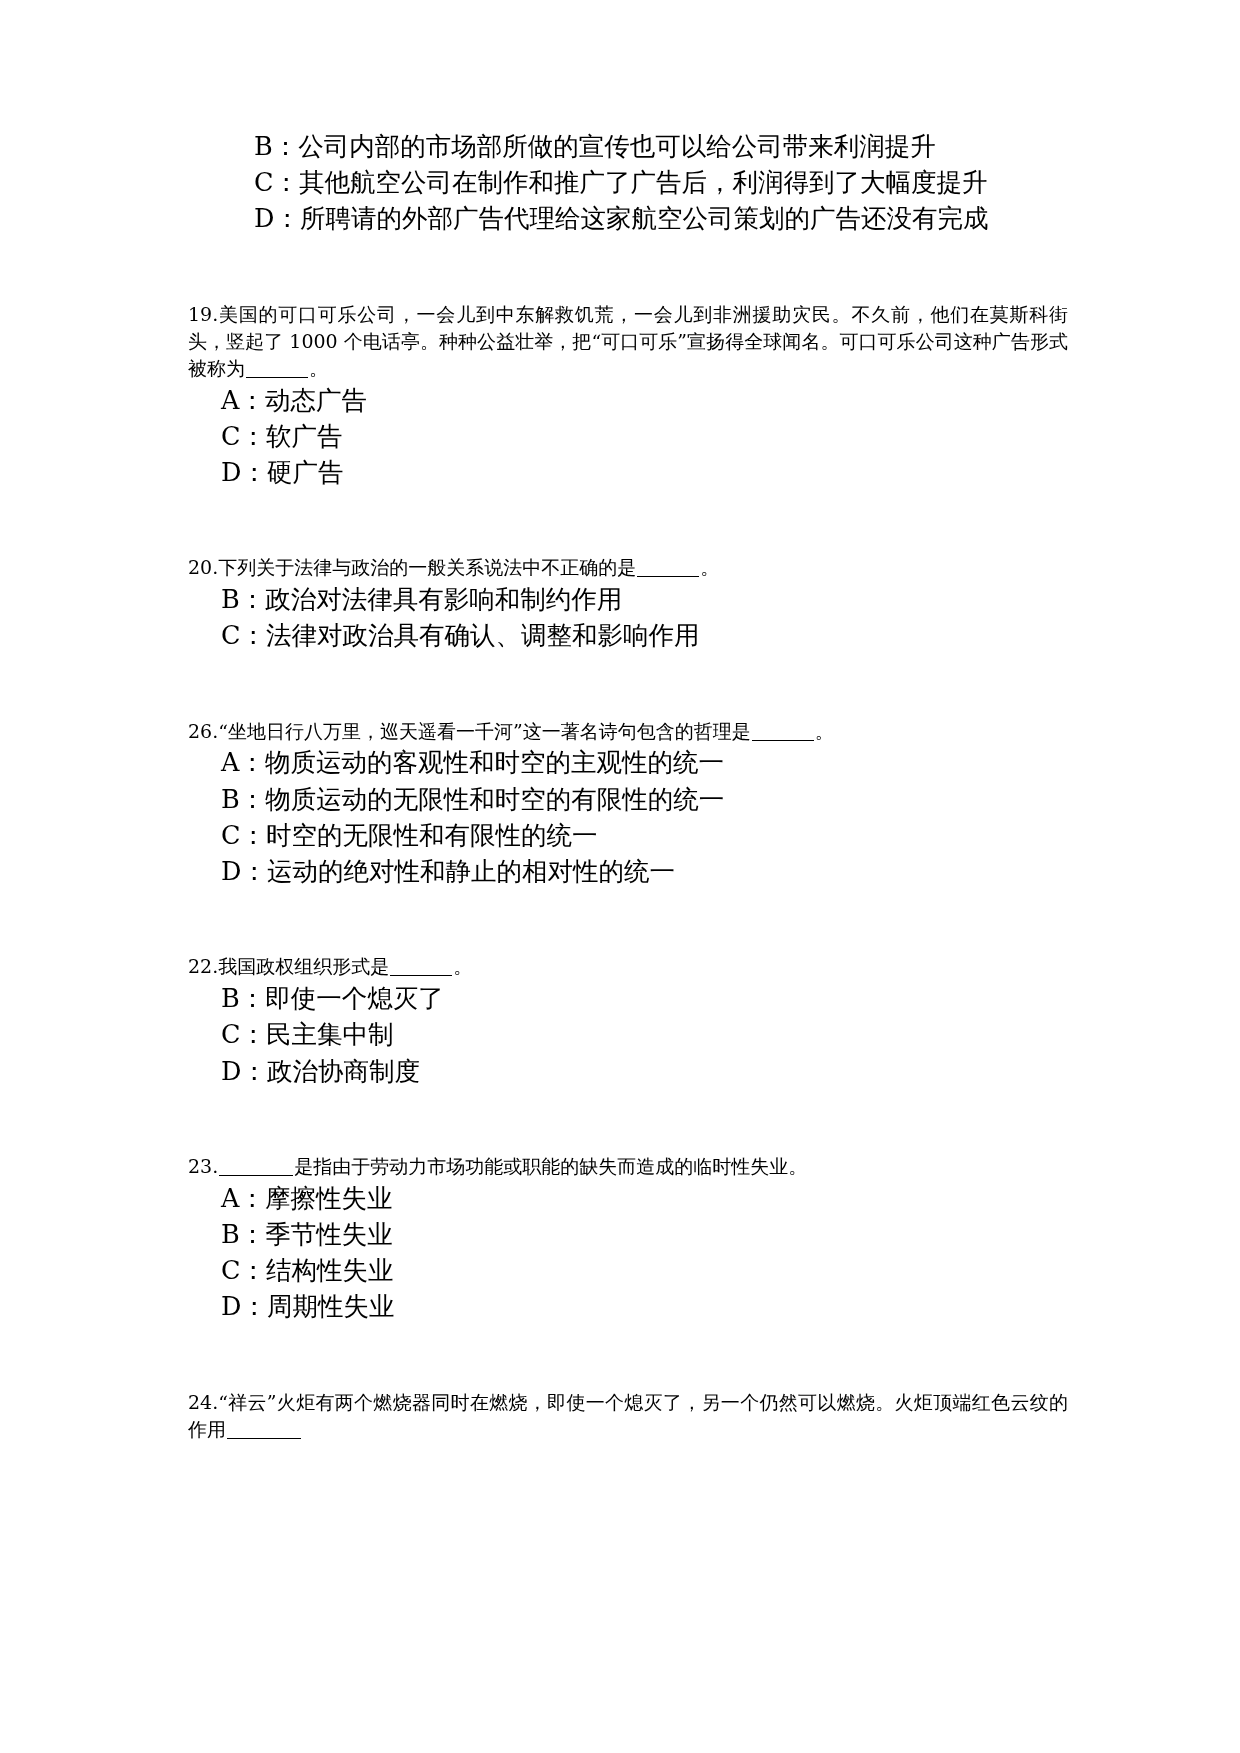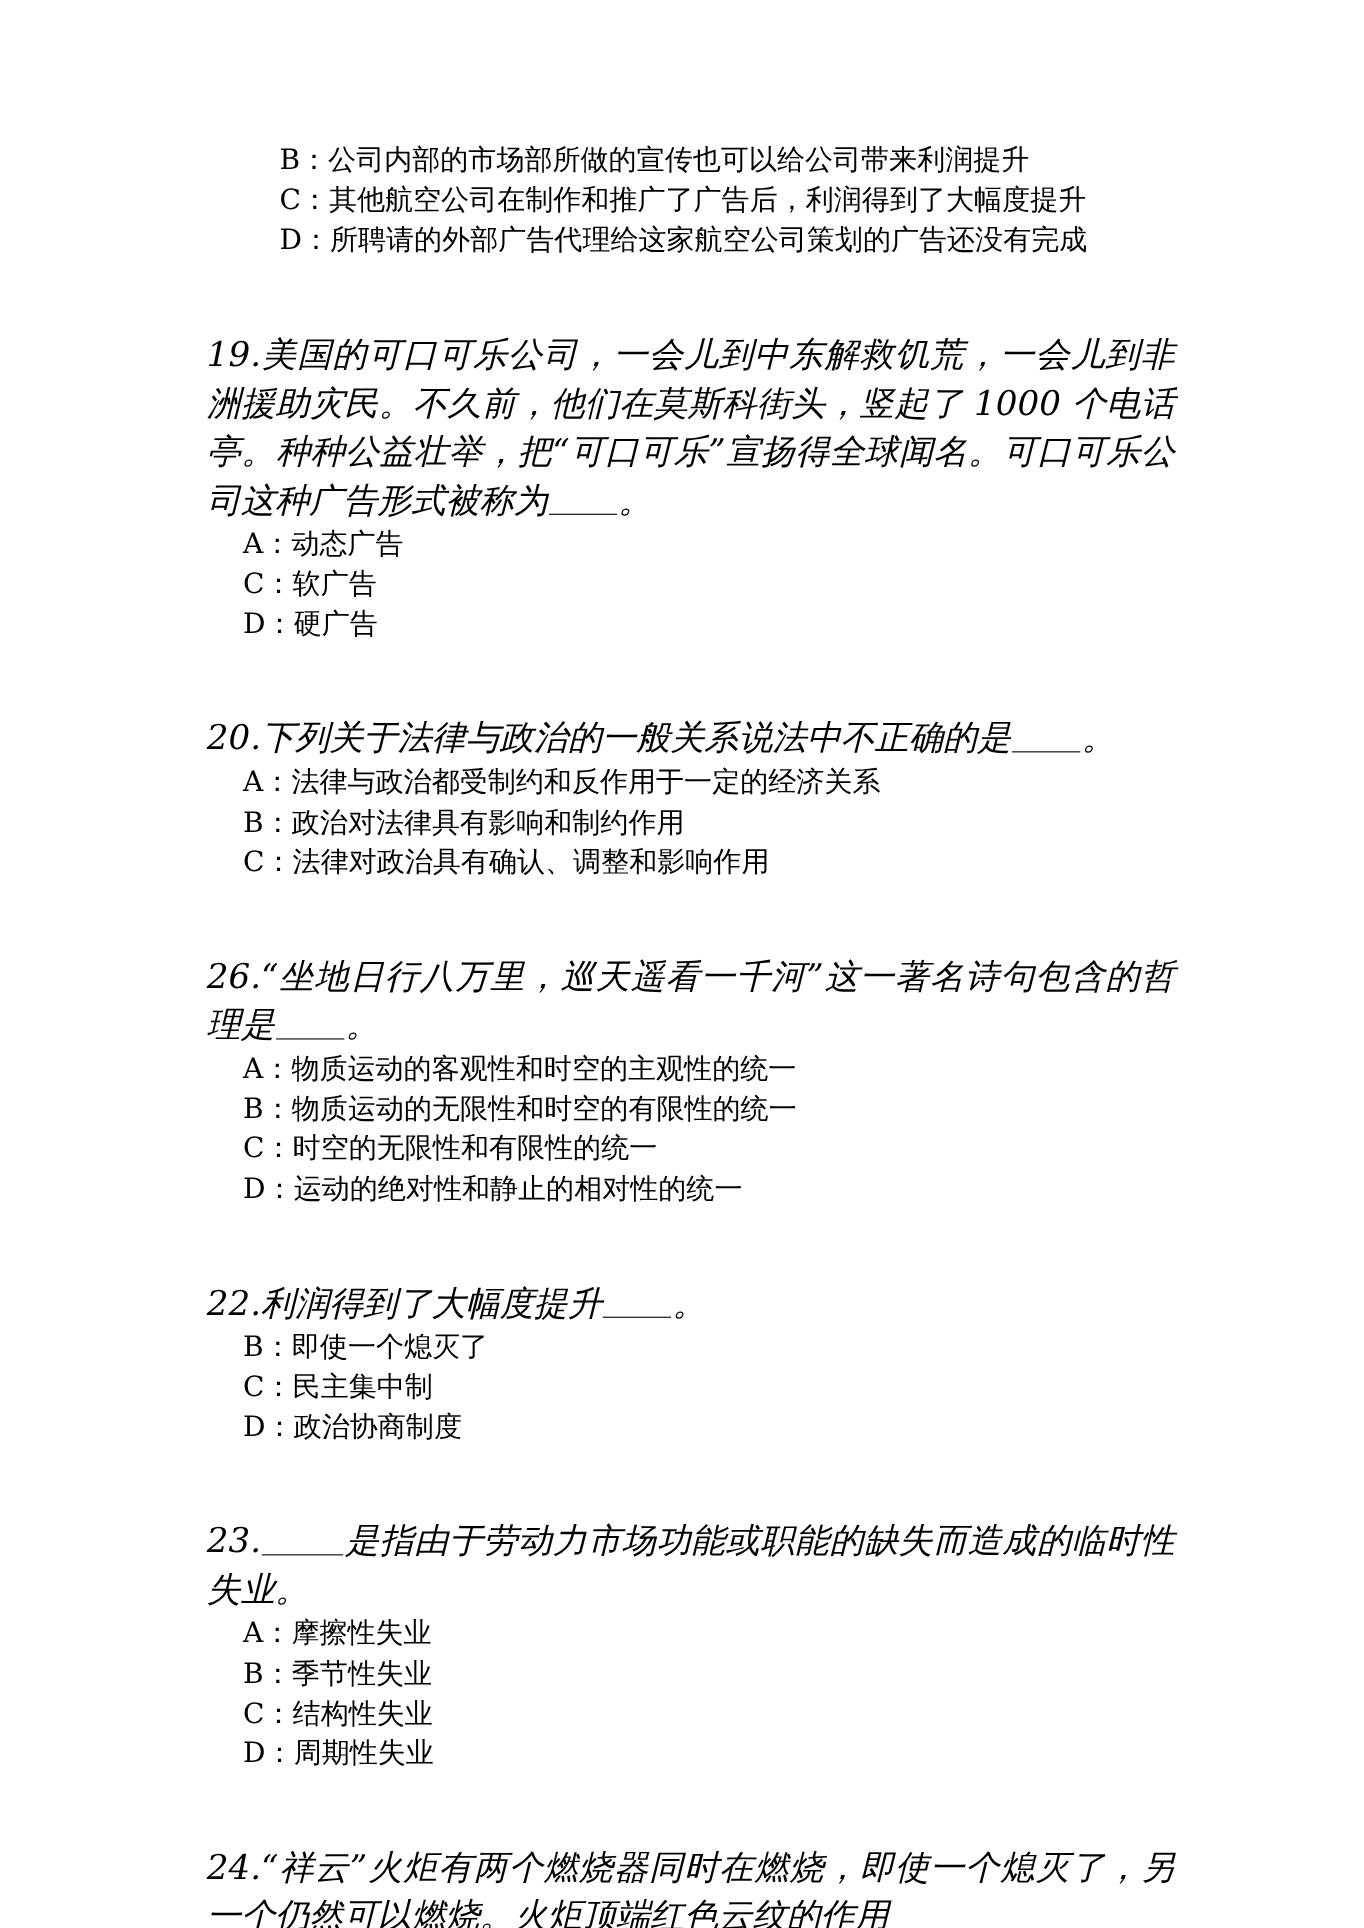--- a/index.html
+++ b/index.html
@@ -27,27 +27,26 @@
   .content {
     position: absolute;
     left: 188px;
     top: 128px;
     width: 880px;
   }
   .q-block {
     margin-bottom: 0;
   }
   .q-stem {
-    font-size: 31px;
+    font-size: 19px;
     line-height: 1.42;
     text-align: justify;
     text-justify: inter-ideograph;
     margin: 0;
     padding: 0;
-    font-style: italic;
   }
   .q-stem .num {
     letter-spacing: 0;
   }
   .opt {
     font-size: 25.5px;
     line-height: 1.42;
     margin: 0;
     padding: 0 0 0 33px;
     white-space: pre;
@@ -88,39 +87,38 @@
       <p class="q-stem"><span class="num">19.</span><span>美国的可口可乐公司，一会儿到中东解救饥荒，一会儿到非洲援助灾民。不久前，他们在莫斯科街头，竖起了 1000 个电话亭。种种公益壮举，把“可口可乐”宣扬得全球闻名。可口可乐公司这种广告形式被称为</span><span class="blank"></span><span>。</span></p>
       <div class="opt"><span class="lab">A：</span><span>动态广告</span></div>
       <div class="opt"><span class="lab">C：</span><span>软广告</span></div>
       <div class="opt"><span class="lab">D：</span><span>硬广告</span></div>
     </div>
 
     <div class="gap-block"></div>
 
     <div class="q-block">
       <p class="q-stem"><span class="num">20.</span><span>下列关于法律与政治的一般关系说法中不正确的是</span><span class="blank"></span><span>。</span></p>
-      <div class="opt"><span class="lab">A：</span><span>法律与政治都受制约和反作用于一定的经济关系</span></div>
       <div class="opt"><span class="lab">B：</span><span>政治对法律具有影响和制约作用</span></div>
       <div class="opt"><span class="lab">C：</span><span>法律对政治具有确认、调整和影响作用</span></div>
     </div>
 
     <div class="gap-block"></div>
 
     <div class="q-block">
       <p class="q-stem"><span class="num">26.</span><span>“坐地日行八万里，巡天遥看一千河”这一著名诗句包含的哲理是</span><span class="blank"></span><span>。</span></p>
       <div class="opt"><span class="lab">A：</span><span>物质运动的客观性和时空的主观性的统一</span></div>
       <div class="opt"><span class="lab">B：</span><span>物质运动的无限性和时空的有限性的统一</span></div>
       <div class="opt"><span class="lab">C：</span><span>时空的无限性和有限性的统一</span></div>
       <div class="opt"><span class="lab">D：</span><span>运动的绝对性和静止的相对性的统一</span></div>
     </div>
 
     <div class="gap-block"></div>
 
     <div class="q-block">
-      <p class="q-stem"><span class="num">22.</span><span>利润得到了大幅度提升</span><span class="blank"></span><span>。</span></p>
+      <p class="q-stem"><span class="num">22.</span><span>我国政权组织形式是</span><span class="blank"></span><span>。</span></p>
       <div class="opt"><span class="lab">B：</span><span>即使一个熄灭了</span></div>
       <div class="opt"><span class="lab">C：</span><span>民主集中制</span></div>
       <div class="opt"><span class="lab">D：</span><span>政治协商制度</span></div>
     </div>
 
     <div class="gap-block"></div>
 
     <div class="q-block">
       <p class="q-stem"><span class="num">23.</span><span class="blank wide"></span><span>是指由于劳动力市场功能或职能的缺失而造成的临时性失业。</span></p>
       <div class="opt"><span class="lab">A：</span><span>摩擦性失业</span></div>

